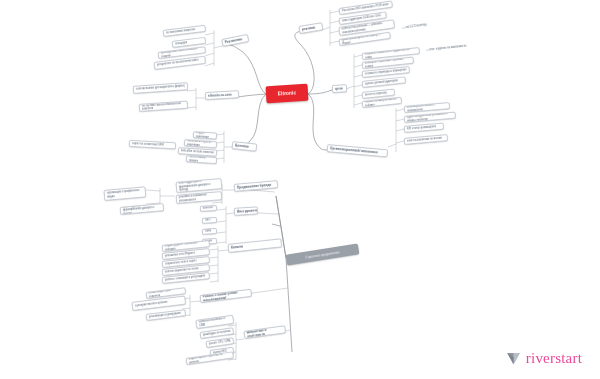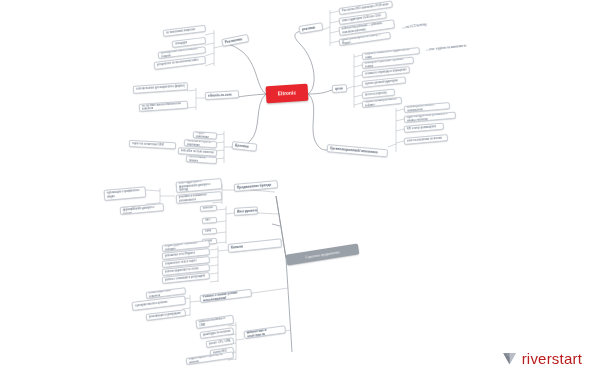--- a/index.html
+++ b/index.html
@@ -65,22 +65,22 @@
   
   .hub .t{font-size:3.2px;font-weight:bold;}
 
   
   .watermark{
     position:absolute;right:18px;bottom:12px;
     display:flex;align-items:center;gap:5px;
   }
   .watermark .mark{width:15px;height:15px;display:block;}
   .watermark .wordmark{
-    font-size:15px;color:#b91c1c;letter-spacing:.2px;
-    font-family:Liberation Sans, sans-serif;
+    font-size:15px;color:#ec4899;letter-spacing:.2px;
+    font-family:Liberation Serif, serif;
   }
 </style>
 </head>
 <body>
 
 <div class="canvas">
 
   <svg class="links" viewBox="0 0 600 379">
 
     <path d="M308,94 C318,88 316,60 300,44 C292,36 294,32 302,31"></path>

